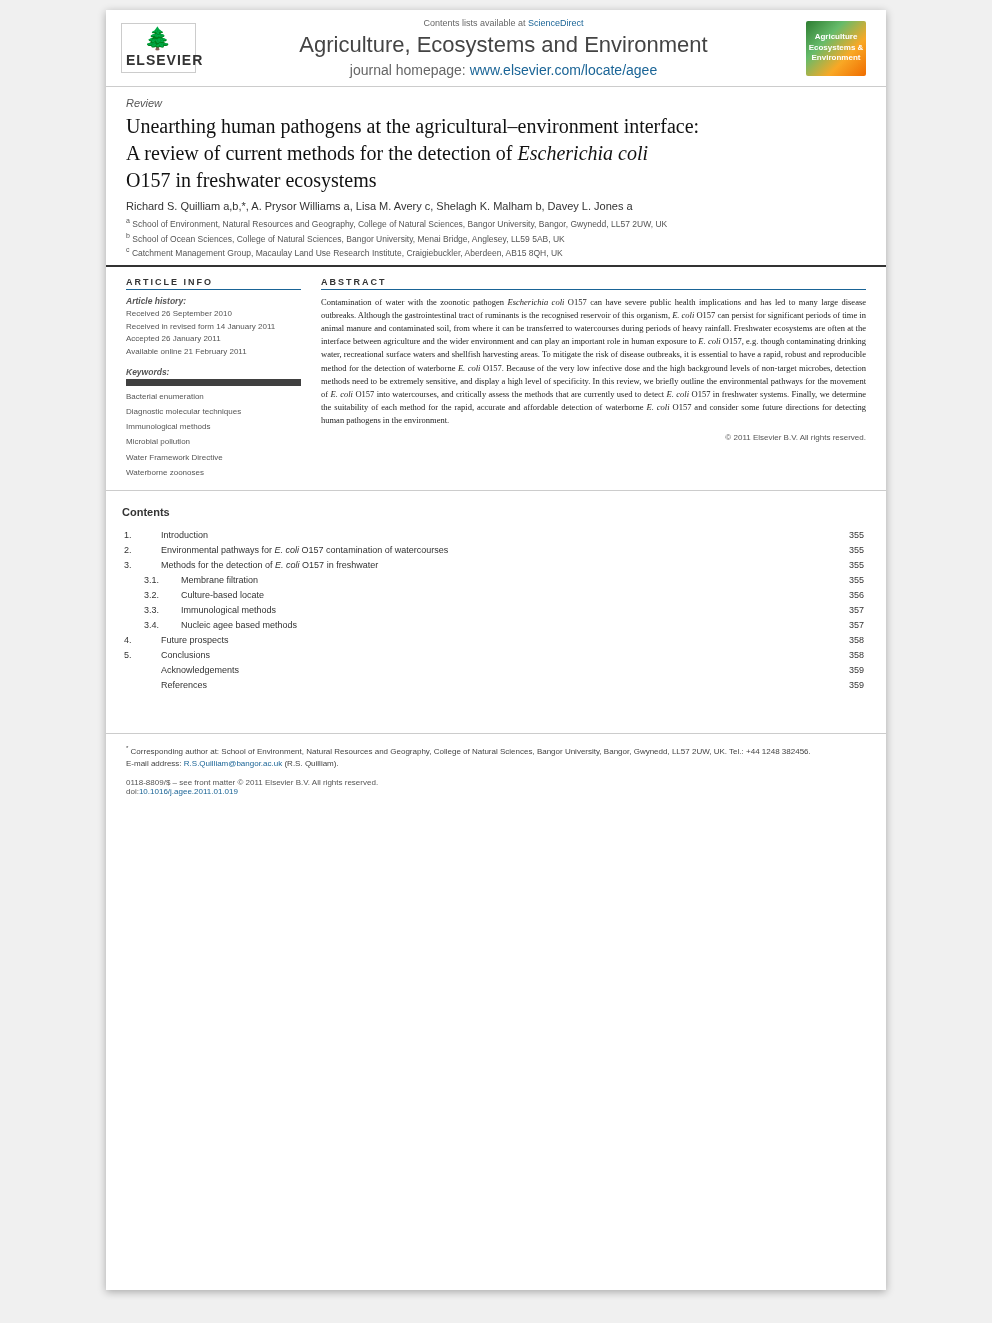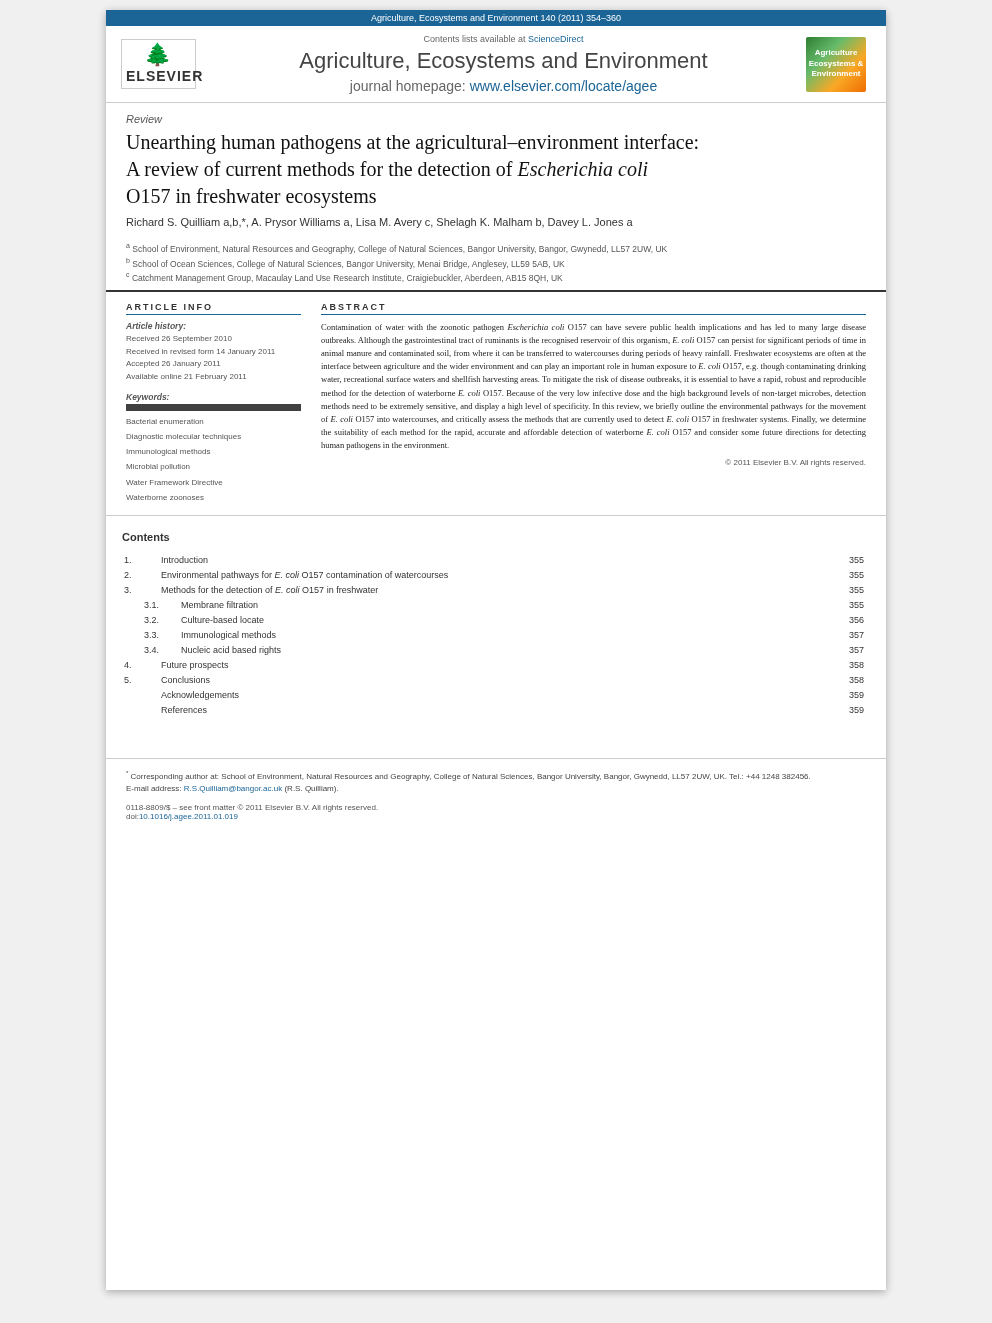--- a/index.html
+++ b/index.html
@@ -118,21 +118,21 @@
       line-height: 1.35;
       color: #111;
       margin-bottom: 6px;
     }
     .article-title em {
       font-style: italic;
     }
     .authors {
       font-size: 11px;
       color: #333;
-      margin-bottom: 13px;
+      margin-bottom: 4px;
       font-family: Arial, sans-serif;
     }
     .affiliations {
       font-size: 8.5px;
       color: #555;
       line-height: 1.5;
       font-family: Arial, sans-serif;
       margin-top: 4px;
     }
     .affiliations sup { font-size: 7px; }
@@ -259,23 +259,20 @@
       color: #555;
       font-family: Arial, sans-serif;
     }
     .issn-section a { color: #1a6496; }
   </style>
 </head>
 <body>
 
 <div class="page">
 
-  <div class="top-banner">
-    <span>Agriculture, Ecosystems and Environment 140 (2011) 354–360</span>
-  </div>
 
   <div class="journal-header">
     <div class="elsevier-logo">
       <div class="elsevier-logo-box">
         <span class="tree-art">🌲</span>
         <span class="elsevier-text">ELSEVIER</span>
       </div>
     </div>
 
     <div class="journal-title-center">
@@ -377,21 +374,21 @@
           <td class="page-num">356</td>
         </tr>
         <tr>
           <td class="num indent">3.3.</td>
           <td class="indent">Immunological methods</td>
           <td class="dots"></td>
           <td class="page-num">357</td>
         </tr>
         <tr>
           <td class="num indent">3.4.</td>
-          <td class="indent">Nucleic acid based rights</td>
+          <td class="indent">Nucleic agee based methods</td>
           <td class="dots"></td>
           <td class="page-num">357</td>
         </tr>
         <tr>
           <td class="num">4.</td>
           <td>Future prospects</td>
           <td class="dots"></td>
           <td class="page-num">358</td>
         </tr>
         <tr>

